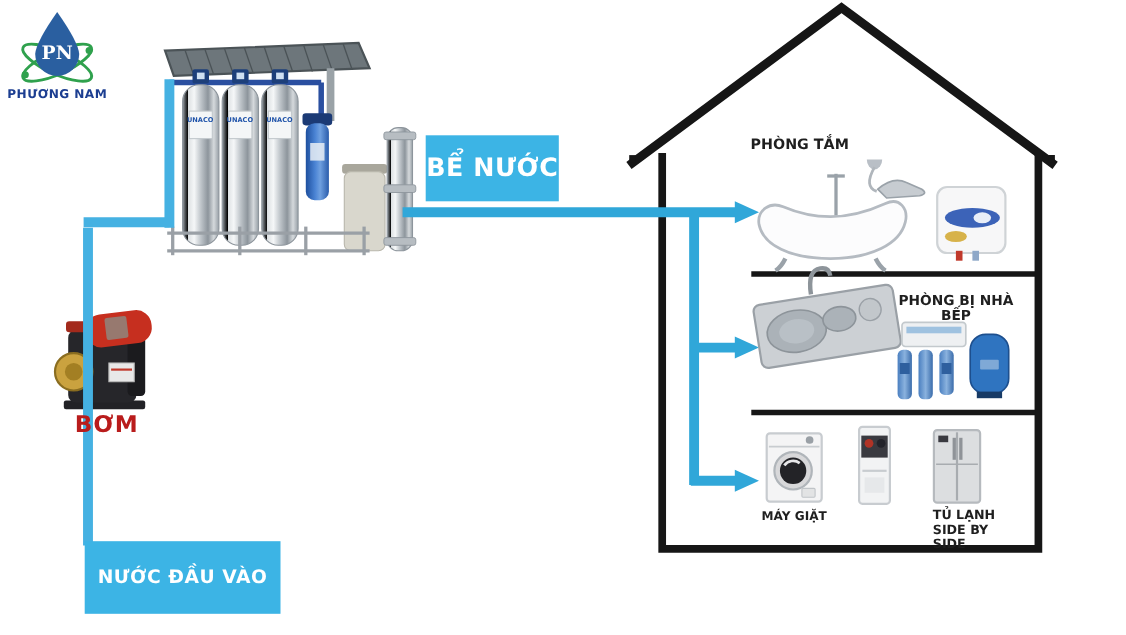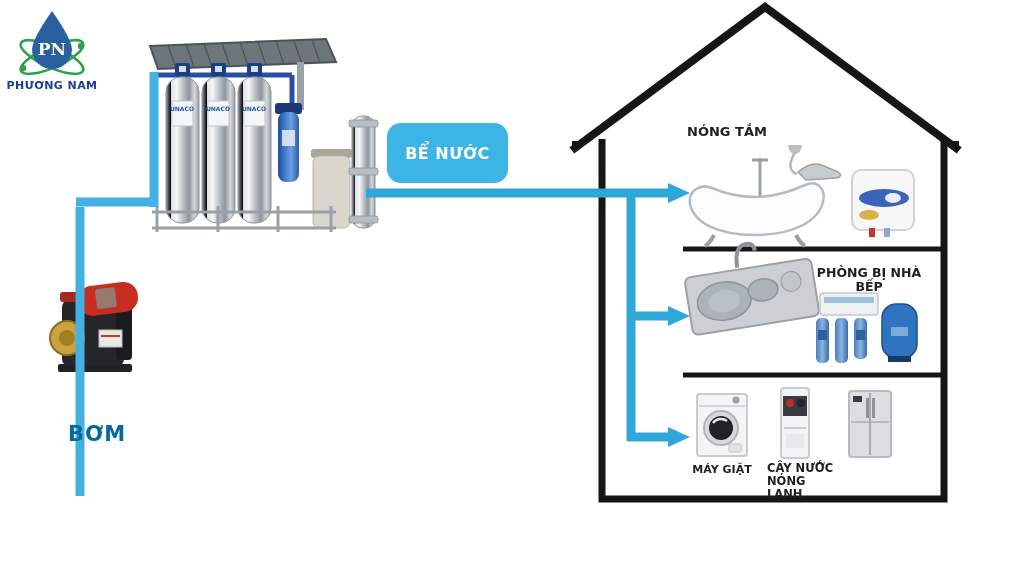--- a/index.html
+++ b/index.html
@@ -234,29 +234,30 @@
       <line x1="851" y1="422" x2="889" y2="422" stroke="#a8acb0" stroke-width="1.5"></line>
       <rect x="866" y="398" width="3" height="20" fill="#8f9398"></rect>
       <rect x="872" y="398" width="3" height="20" fill="#8f9398"></rect>
       <rect x="853" y="396" width="9" height="6" fill="#3a3a40"></rect>
     </g>
   </svg>
 
   <div class="lbl" style="left:33px;top:40px;width:38px;text-align:center;font-size:17px;color:#ffffff;font-family:'DejaVu Serif','Liberation Serif',serif;">PN</div>
   <div class="lbl ctr" style="left:6px;top:80px;width:92px;font-size:11px;color:#1c3e91;letter-spacing:.4px;">PHƯƠNG NAM</div>
 
-  <div class="cyanbox" style="left:387px;top:123px;width:121px;height:60px;font-size:16px;border-radius:14px;">BỂ NƯỚC</div>
-
-
-  <div class="lbl ctr" style="left:58px;top:375px;width:78px;font-size:21px;letter-spacing:1px;color:#0369a1;margin-top:48px;">BƠM</div>
-
-  <div class="lbl ctr" style="left:677px;top:125px;width:100px;font-size:13px;">NÓNG TẮM</div>
+  <div class="cyanbox" style="left:387px;top:123px;width:121px;height:60px;font-size:23px;">BỂ NƯỚC</div>
+
+  <div class="cyanbox" style="left:77px;top:492px;width:178px;height:66px;font-size:17px;">NƯỚC ĐẦU VÀO</div>
+
+  <div class="lbl ctr" style="left:58px;top:375px;width:78px;font-size:21px;letter-spacing:1px;color:#b91c1c;">BƠM</div>
+
+  <div class="lbl ctr" style="left:677px;top:125px;width:100px;font-size:13px;">PHÒNG TẮM</div>
 
   <div class="lbl ctr" style="left:806px;top:266px;width:126px;font-size:12.5px;">PHÒNG BỊ NHÀ BẾP</div>
 
 
   <div class="lbl ctr" style="left:690px;top:464px;width:64px;font-size:11px;">MÁY GIẶT</div>
 
-  <div class="lbl preline" style="left:767px;top:462px;width:72px;font-size:11.5px;">CÂY NƯỚC
-NÓNG LẠNH</div>
-
+
+  <div class="lbl preline" style="left:848px;top:462px;width:84px;font-size:11.5px;">TỦ LẠNH
+SIDE BY SIDE</div>
 
 </div>
 
 </body></html>

